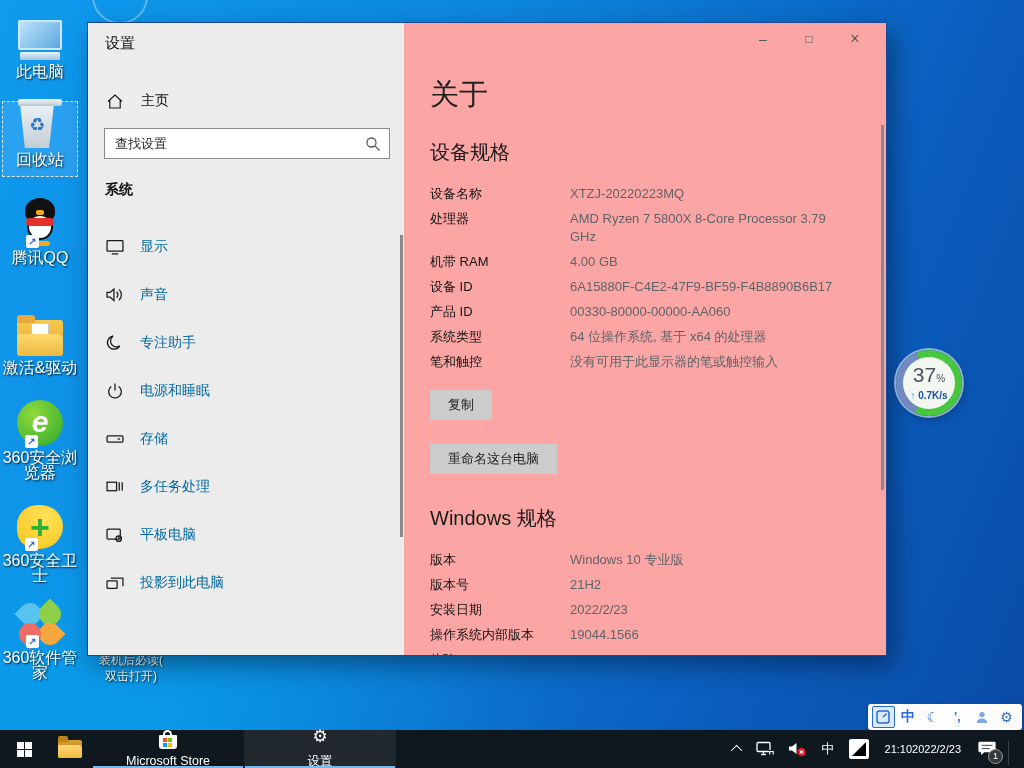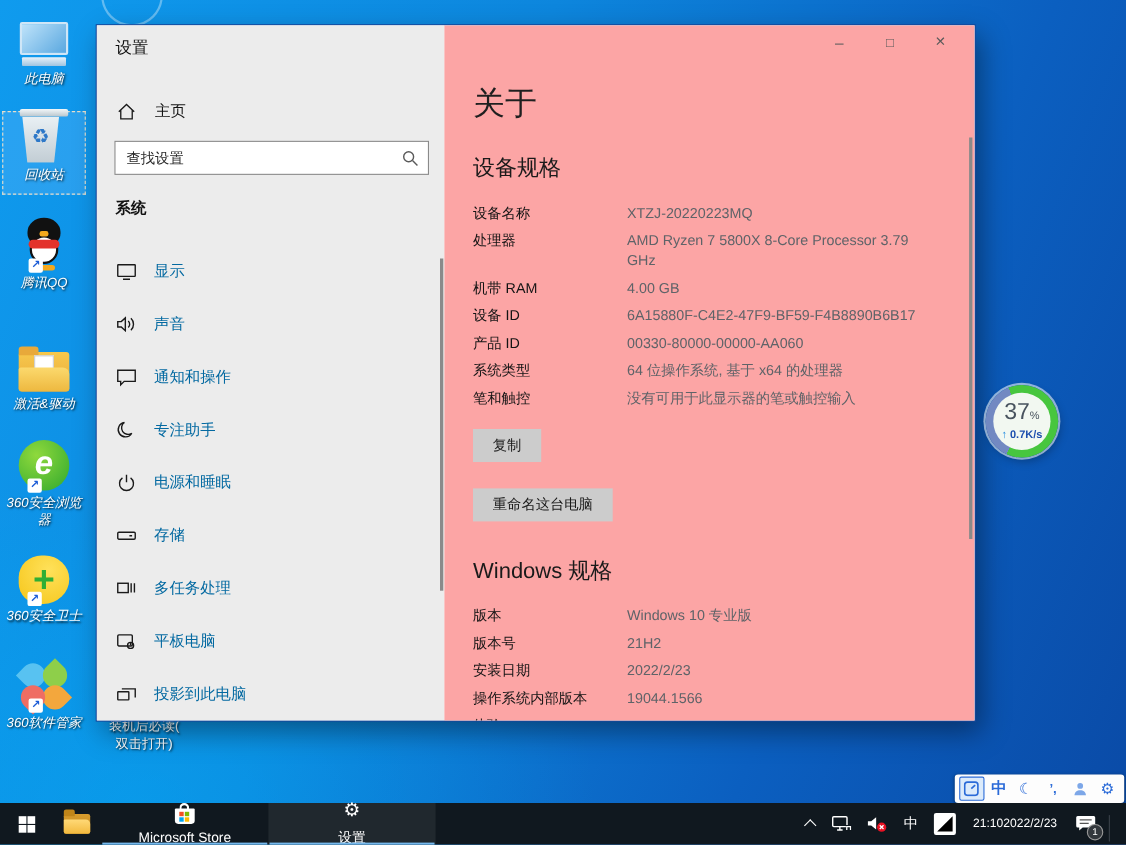--- a/index.html
+++ b/index.html
@@ -11,22 +11,22 @@
       radial-gradient(700px 500px at 12% 95%, rgba(0,190,255,.30), transparent 60%),
       linear-gradient(112deg,#0f9bee 0%,#0d86dd 38%,#0b5fc0 72%,#0a4aa6 100%);
   }
   .abs { position:absolute; }
 
   
   .wall-circle { left:92px; top:-32px; width:56px; height:56px; border-radius:50%;
     border:2px solid rgba(255,255,255,.35); }
   .dicon { width:80px; text-align:center; left:0; cursor:default; }
   .dicon .art { height:48px; display:flex; align-items:flex-end; justify-content:center; position:relative; }
-  .dicon .lbl { margin-top:4px; font-size:12px; color:#fff; line-height:15px;
-    text-shadow:1px 1px 2px rgba(0,0,0,.85);font-style:italic; }
+  .dicon .lbl { margin-top:4px; font-size:16px; color:#fff; line-height:15px;
+    text-shadow:1px 1px 2px rgba(0,0,0,.85); }
   .sel-box { left:2px; top:101px; width:76px; height:76px;
     background:rgba(120,190,255,.25); border:1px dashed rgba(255,230,200,.9); }
   .shortcut { position:absolute; left:8px; bottom:-2px; width:13px; height:13px; background:#fff;
     border-radius:2px; font-size:10px; line-height:13px; color:#1b5bd6; font-weight:bold; }
   
   .pc-screen { width:44px; height:30px; border:2px solid #cfe6f7; border-radius:2px;
     background:linear-gradient(135deg,#bfe3fa,#5aa8e0); }
   .pc-kbd { width:40px; height:8px; margin:2px auto 0; background:linear-gradient(#e8f2fa,#9fc4e0); border-radius:1px; }
   
   .bin { width:38px; height:42px; background:linear-gradient(180deg,#e9f0f4,#c2cdd4);
@@ -287,26 +287,20 @@
       </div>
       <div class="nav-item">
         <svg class="nicon" viewBox="0 0 18 17">
           <path d="M1.5 6h3L8 2.8v11L4.5 10.6h-3z" fill="none" stroke="#1a1a1a" stroke-width="1.2"></path>
           <path d="M10.5 5.5a3.8 3.8 0 0 1 0 5.6M12.8 3.2a7 7 0 0 1 0 10.2" fill="none" stroke="#1a1a1a" stroke-width="1.2"></path>
         </svg>
         <span class="nlabel">声音</span>
       </div>
       <div class="nav-item">
         <svg class="nicon" viewBox="0 0 18 17">
-          <path d="M1.5 2.5h15v9.5H7l-3 3v-3H1.5z" fill="none" stroke="#1a1a1a" stroke-width="1.2"></path>
-        </svg>
-        <span class="nlabel">通知和操作</span>
-      </div>
-      <div class="nav-item">
-        <svg class="nicon" viewBox="0 0 18 17">
           <path d="M13.5 11.2A6.2 6.2 0 1 1 7.2 2a5.2 5.2 0 0 0 6.3 9.2z" fill="none" stroke="#1a1a1a" stroke-width="1.2"></path>
         </svg>
         <span class="nlabel">专注助手</span>
       </div>
       <div class="nav-item">
         <svg class="nicon" viewBox="0 0 18 17">
           <path d="M5.5 4.2a6 6 0 1 0 7 0" fill="none" stroke="#1a1a1a" stroke-width="1.2"></path>
           <line x1="9" y1="1.5" x2="9" y2="8" stroke="#1a1a1a" stroke-width="1.2"></line>
         </svg>
         <span class="nlabel">电源和睡眠</span>

